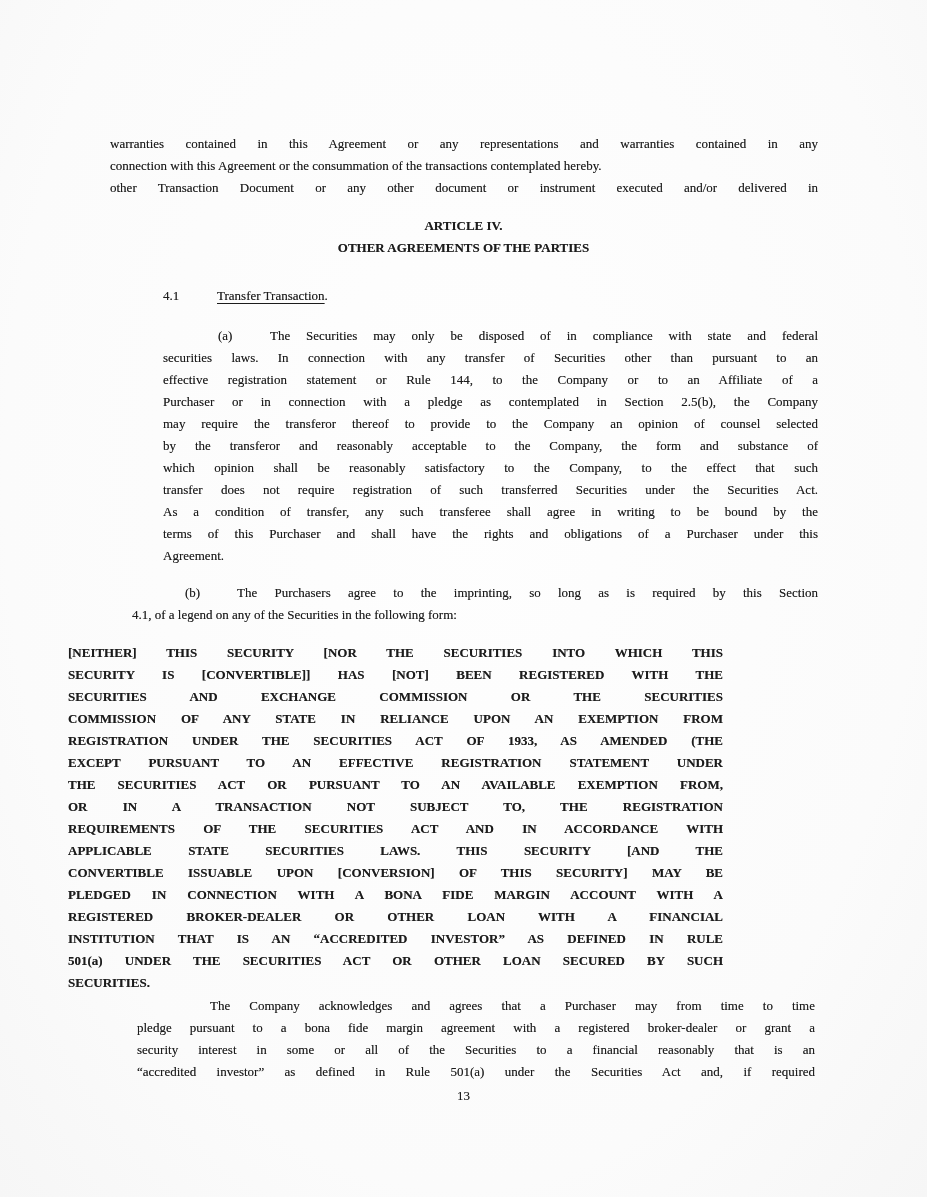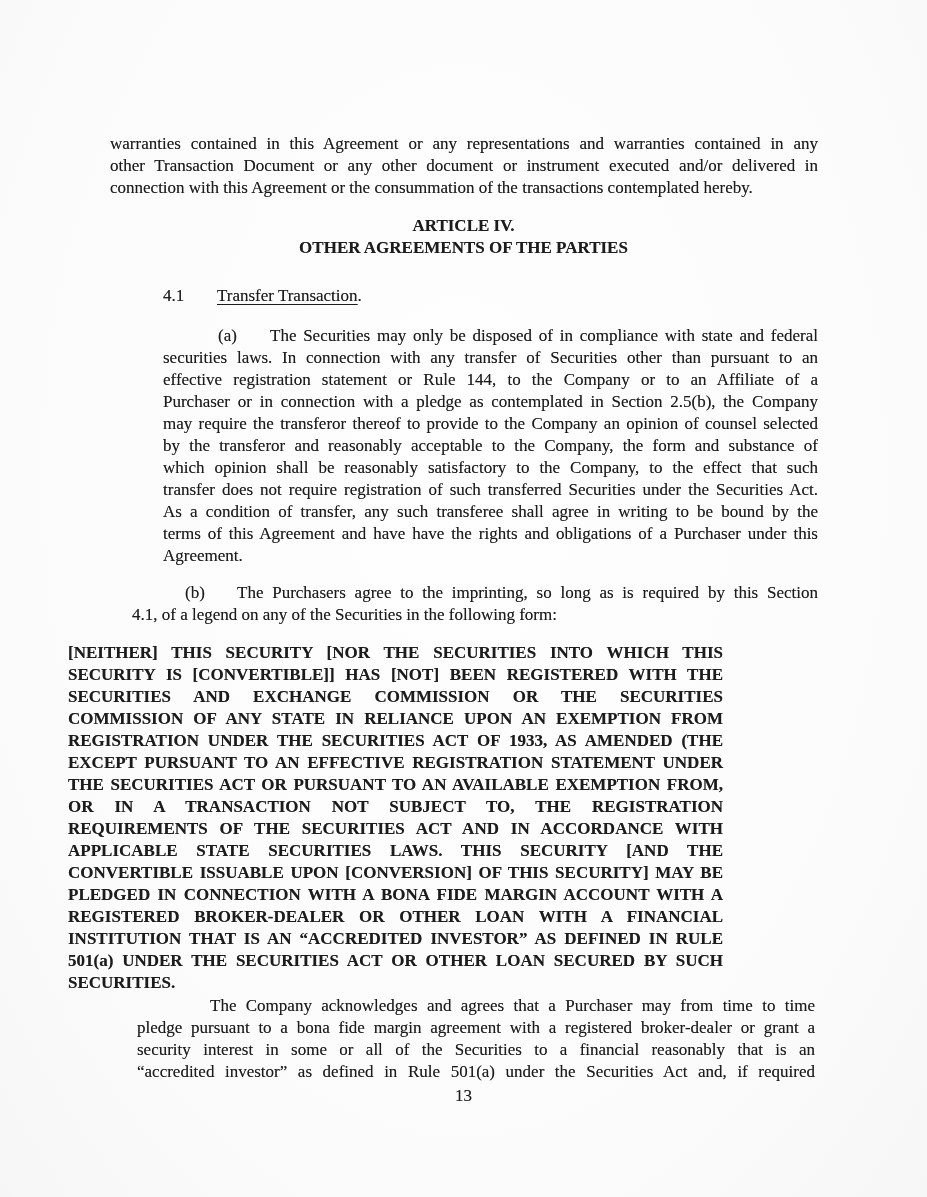--- a/index.html
+++ b/index.html
@@ -5,21 +5,21 @@
   html, body { margin: 0; padding: 0; background: #e8e8e8; }
   .page {
     position: relative;
     width: 927px;
     height: 1197px;
     margin: 0 auto;
     background: #fdfdfd;
     background-image: radial-gradient(ellipse at 50% 40%, #fefefe 0%, #fbfbfb 70%, #f6f6f6 100%);
     overflow: hidden;
     font-family: "Liberation Serif", "DejaVu Serif", serif;
-    font-size: 17px;
+    font-size: 13px;
     line-height: 22px;
     color: #1c1c1c;
     text-shadow: 0 0 0.5px rgba(40,40,40,0.55);
     box-sizing: border-box;
     padding-top: 133px;
   }
   .jline {
     text-align: justify;
     text-align-last: justify;
     text-justify: inter-word;
@@ -45,22 +45,22 @@
   #closing .first-line { padding-left: 73px; }
   #pageno  { margin-top: 2px; width: 927px; text-align: center; }
 </style>
 </head>
 <body>
 
 <div class="page">
 
   <div class="block" id="intro">
       <div class="jline">warranties contained in this Agreement or any representations and warranties contained in any</div>
+      <div class="jline last">connection with this Agreement or the consummation of the transactions contemplated hereby.</div>
       <div class="jline">other Transaction Document or any other document or instrument executed and/or delivered in</div>
-      <div class="jline last">connection with this Agreement or the consummation of the transactions contemplated hereby.</div>
     </div>
 
   <div class="block" id="heading">
     <div>ARTICLE IV.</div>
     <div>OTHER AGREEMENTS OF THE PARTIES</div>
   </div>
 
   <div class="block" id="sec41">
     <div class="plainline">
       <span class="marker">4.1</span><span class="sec-title">Transfer Transaction</span><span>.</span>
@@ -73,21 +73,21 @@
     </div>
     <div>
         <div class="jline">securities laws.  In connection with any transfer of Securities other than pursuant to an</div>
         <div class="jline">effective registration statement or Rule 144, to the Company or to an Affiliate of a</div>
         <div class="jline">Purchaser or in connection with a pledge as contemplated in Section 2.5(b), the Company</div>
         <div class="jline">may require the transferor thereof to provide to the Company an opinion of counsel selected</div>
         <div class="jline">by the transferor and reasonably acceptable to the Company, the form and substance of</div>
         <div class="jline">which opinion shall be reasonably satisfactory to the Company, to the effect that such</div>
         <div class="jline">transfer does not require registration of such transferred Securities under the Securities Act.</div>
         <div class="jline">As a condition of transfer, any such transferee shall agree in writing to be bound by the</div>
-        <div class="jline">terms of this Agreement and have have the rights and obligations of a Purchaser under this</div>
+        <div class="jline">terms of this Purchaser and shall have the rights and obligations of a Purchaser under this</div>
         <div class="jline last">Agreement.</div>
       </div>
   </div>
 
   <div class="block" id="para-b">
     <div class="jline first-line">
       <span class="marker">(b)</span><span>The Purchasers agree to the imprinting, so long as is required by this Section</span>
     </div>
     <div>
         <div class="jline last">4.1, of a legend on any of the Securities in the following form:</div>

